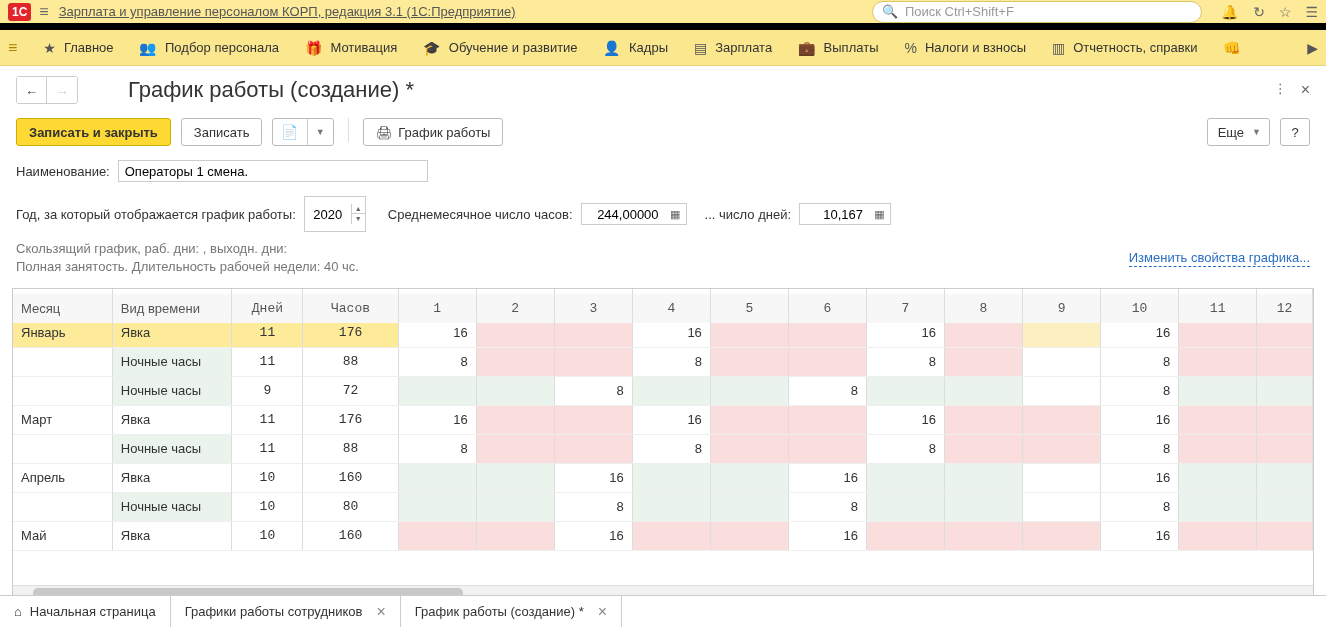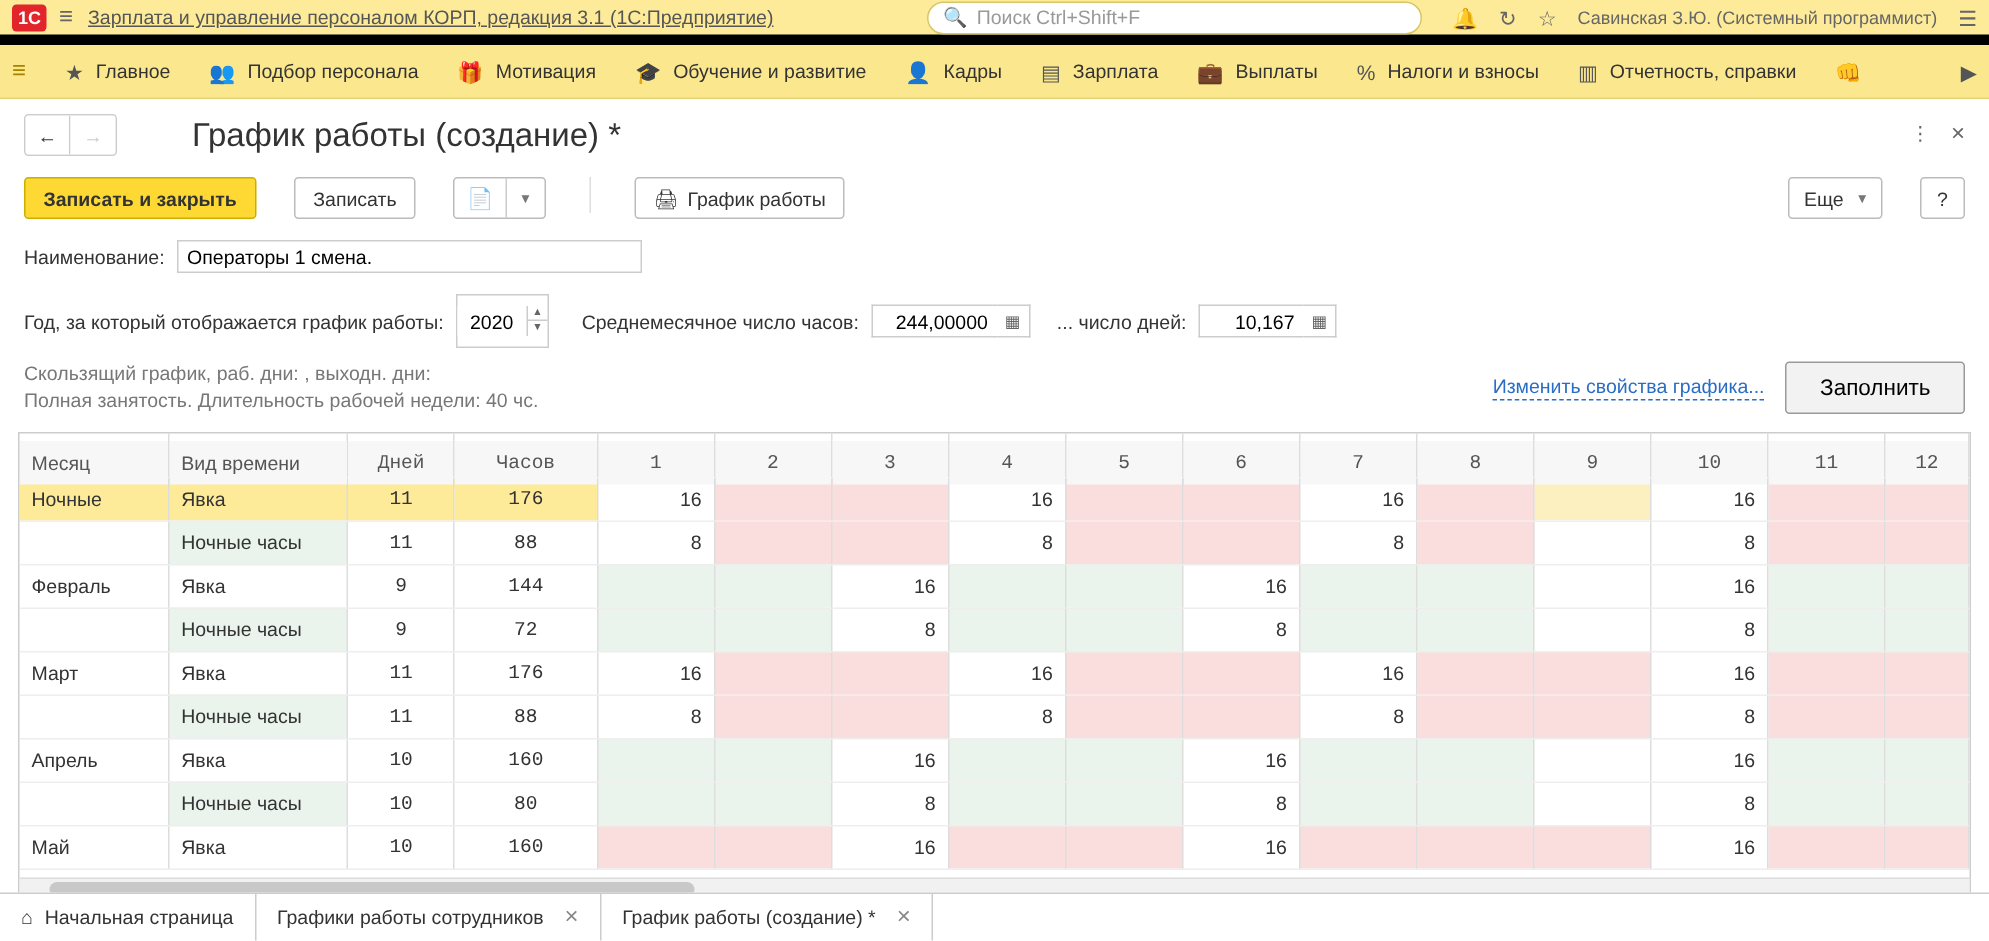--- a/index.html
+++ b/index.html
@@ -24,21 +24,21 @@
   
   .page-header { display: flex; align-items: center; padding: 10px 16px; gap: 10px; }
   .nav-btns { display: flex; border: 1px solid #ccc; border-radius: 3px; overflow: hidden; }
   .nav-btns .nbtn { width: 30px; height: 26px; display: flex; align-items: center; justify-content: center; cursor: pointer; background: #fff;}
   .nav-btns .nbtn:first-child { border-right: 1px solid #ccc; }
   .nav-btns .nbtn.dis { color: #ccc; }
   .page-title { font-size: 22px; font-weight: normal; color: #333; margin-left: 40px;}
   .page-header .right { margin-left: auto; display: flex; gap: 14px; color: #666;}
   
   
-  .toolbar { display: flex; align-items: flex-start; padding: 4px 16px; gap: 25px; }
+  .toolbar { display: flex; align-items: flex-start; padding: 4px 16px; gap: 10px; }
   .btn { border: 1px solid #bbb; background: #fff; padding: 5px 12px; border-radius: 3px; cursor: pointer; font-size: 13px; color: #333; display: flex; align-items: center; gap: 6px; height: 28px;}
   .btn.primary { background: #ffd933; border-color: #ccb000; font-weight: bold;}
   .btn-dropdown { border: 1px solid #bbb; background: #fff; border-radius: 3px; display: flex; align-items: center; height: 28px; cursor: pointer;}
   .btn-dropdown .bicon { padding: 0 8px; border-right: 1px solid #ccc; font-size: 14px; color: #3c8; height: 100%; display: flex; align-items: center;}
   .btn-dropdown .caret { padding: 0 8px; font-size: 9px; color: #777;}
   .splitr { width: 1px; height: 24px; background: #ddd; margin: 0 4px;}
   .spacer { flex: 1; }
   
   
   .form-row { display: flex; align-items: center; padding: 4px 16px; gap: 8px; margin-top: 6px;}
@@ -95,21 +95,20 @@
   <span class="burger">≡</span>
   <span class="app-title">Зарплата и управление персоналом КОРП, редакция 3.1  (1С:Предприятие)</span>
   <div class="search-box">
     <span style="margin-right:6px;">🔍</span>
     <span>Поиск Ctrl+Shift+F</span>
   </div>
   <div class="titlebar-right">
     <span class="icon">🔔</span>
     <span class="icon">↻</span>
     <span class="icon">☆</span>
-    <span class="user-label">Савинская З.Ю. (Системный программист)</span>
     <span class="icon">☰</span>
   </div>
 </div>
 
 <div class="mainnav">
   <span class="burger" style="color:#a88200;">≡</span>
   <div class="nav-item">
       <span class="nicon">★</span>
       <span>Главное</span>
     </div>
@@ -209,21 +208,20 @@
   </div>
 </div>
 
 <div class="hint-row">
   <div class="hint-text">
     <div>Скользящий график, раб. дни: , выходн. дни:</div>
     <div>Полная занятость. Длительность рабочей недели: 40 чс.</div>
   </div>
   <div style="flex:1"></div>
   <a class="link-btn">Изменить свойства графика...</a>
-  <button class="fill-btn">Заполнить</button>
 </div>
 
 <div class="table-wrap">
   <div class="table-scroll">
     <table class="sched">
       <colgroup>
         <col class="c-month">
           <col class="c-type">
           <col class="c-days">
           <col class="c-hours">
@@ -255,21 +253,21 @@
             <th class="num">7</th>
             <th class="num">8</th>
             <th class="num">9</th>
             <th class="num">10</th>
             <th class="num">11</th>
             <th class="num">12</th>
           </tr>
         </thead>
       <tbody id="table-body">
           <tr>
-            <td class="row-sel">Ночные</td>
+            <td class="row-sel">Январь</td>
   <td class="row-sel">Явка</td>
   <td class="num row-sel">11</td>
   <td class="num row-sel">176</td>
             <td class="day cell-white">16</td>
             <td class="day cell-pink"></td>
             <td class="day cell-pink"></td>
             <td class="day cell-white">16</td>
             <td class="day cell-pink"></td>
             <td class="day cell-pink"></td>
             <td class="day cell-white">16</td>
@@ -291,38 +289,20 @@
             <td class="day cell-pink"></td>
             <td class="day cell-pink"></td>
             <td class="day cell-white">8</td>
             <td class="day cell-pink"></td>
             <td class="day cell-white"></td>
             <td class="day cell-white">8</td>
             <td class="day cell-pink"></td>
             <td class="day cell-pink"></td>
           </tr>
           <tr>
-            <td class="">Февраль</td>
-  <td class="">Явка</td>
-  <td class="num ">9</td>
-  <td class="num ">144</td>
-            <td class="day cell-green"></td>
-            <td class="day cell-green"></td>
-            <td class="day cell-white">16</td>
-            <td class="day cell-green"></td>
-            <td class="day cell-green"></td>
-            <td class="day cell-white">16</td>
-            <td class="day cell-green"></td>
-            <td class="day cell-green"></td>
-            <td class="day cell-white"></td>
-            <td class="day cell-white">16</td>
-            <td class="day cell-green"></td>
-            <td class="day cell-green"></td>
-          </tr>
-          <tr>
             <td class=""></td>
   <td class="cell-green">Ночные часы</td>
   <td class="num ">9</td>
   <td class="num ">72</td>
             <td class="day cell-green"></td>
             <td class="day cell-green"></td>
             <td class="day cell-white">8</td>
             <td class="day cell-green"></td>
             <td class="day cell-green"></td>
             <td class="day cell-white">8</td>

